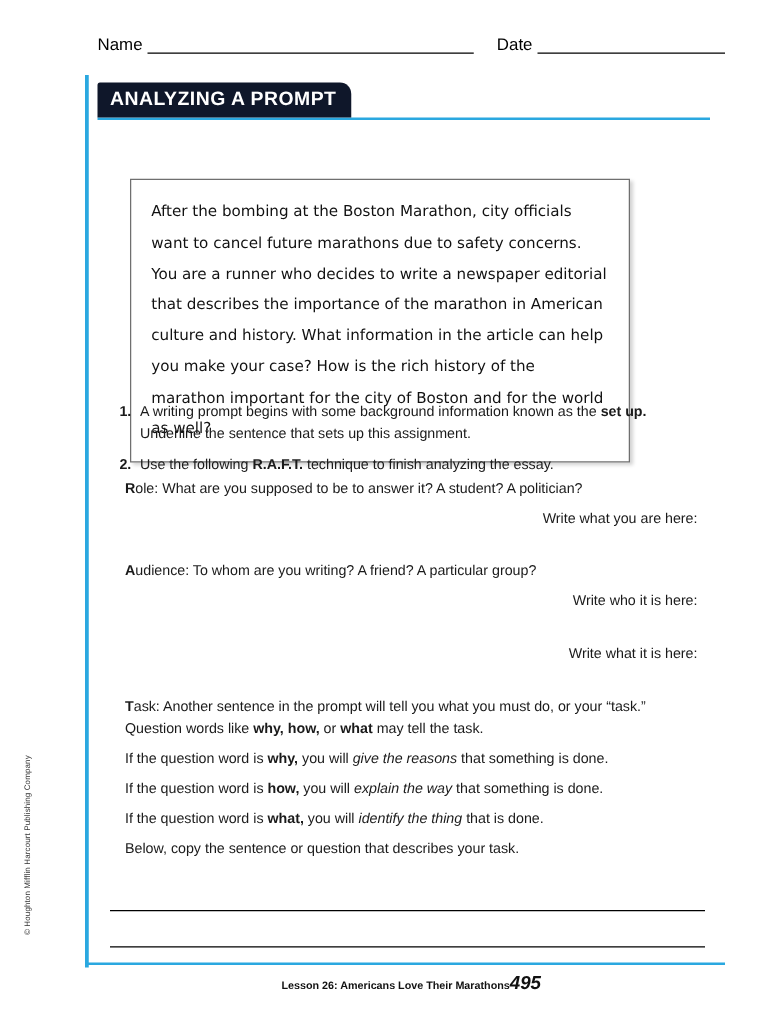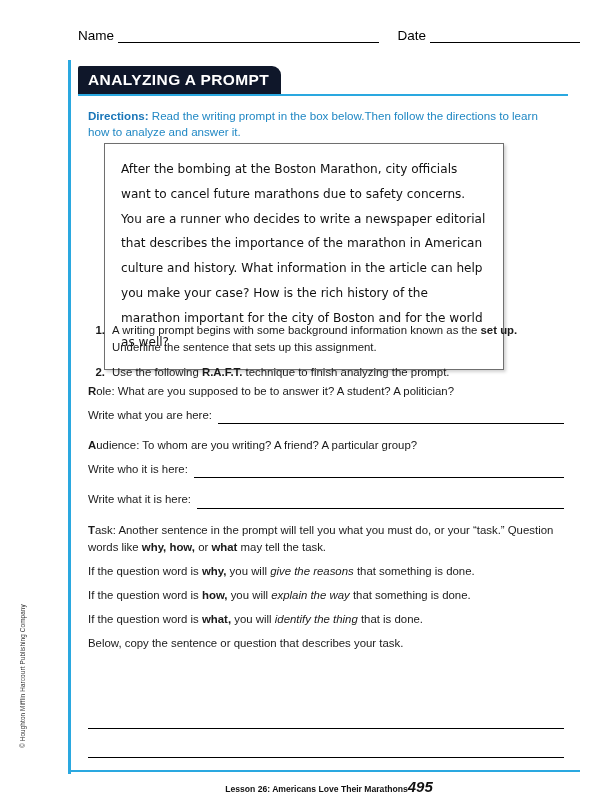--- a/index.html
+++ b/index.html
@@ -136,27 +136,28 @@
   
   .raft {
     position: absolute;
     left: 88px;
     top: 383px;
     width: 476px;
     font-size: 11.4px;
     line-height: 1.5;
   }
   .raft p {
-    margin: 0 0 7px 0;
+    margin: 0 0 7px 12px;
   }
   .raft .cap { font-weight: bold; }
   .write-line {
     display: flex;
     align-items: flex-end;
     margin: 0 0 13px 0;
+    flex-direction: column;
   }
   .write-line .lbl {
     white-space: nowrap;
     padding-right: 6px;
   }
   .write-line .ln {
     flex: 1 1 auto;
     border-bottom: 1px solid #000;
     height: 11px;
   }
@@ -230,37 +231,33 @@
     <span class="rule" style="max-width:150px"></span>
   </div>
 
   <div class="left-bar"></div>
 
   <div class="title-wrap">
     <div class="title-tab">ANALYZING A PROMPT</div>
     <div class="title-underline"></div>
   </div>
 
-  <div class="directions">
-    <b>Directions:</b>
-    <span>Read the writing prompt in the box below.Then follow the directions to learn how to analyze and answer it.</span>
-  </div>
 
   <div class="prompt-box">
     <div class="prompt-text">After the bombing at the Boston Marathon, city officials want to cancel future marathons due to safety concerns. You are a runner who decides to write a newspaper editorial that describes the importance of the marathon in American culture and history. What information in the article can help you make your case? How is the rich history of the marathon important for the city of Boston and for the world as well?</div>
   </div>
 
   <div class="steps">
     <div class="step">
       <div class="step-num">1.</div>
       <div class="step-text"><span>A writing prompt begins with some background information known as the </span><b>set up.</b><span> Underline the sentence that sets up this assignment.</span></div>
     </div>
     <div class="step">
       <div class="step-num">2.</div>
-      <div class="step-text"><span>Use the following </span><b>R.A.F.T.</b><span> technique to finish analyzing the prompt.</span></div>
+      <div class="step-text"><span>Use the following </span><b>R.A.F.T.</b><span> technique to finish analyzing the essay.</span></div>
     </div>
   </div>
 
   <div class="raft">
 
     <p><span class="cap">R</span><span>ole: What are you supposed to be to answer it? A student? A politician?</span></p>
 
     <div class="write-line">
       <span class="lbl">Write what you are here:</span>
       <span class="ln"></span>

